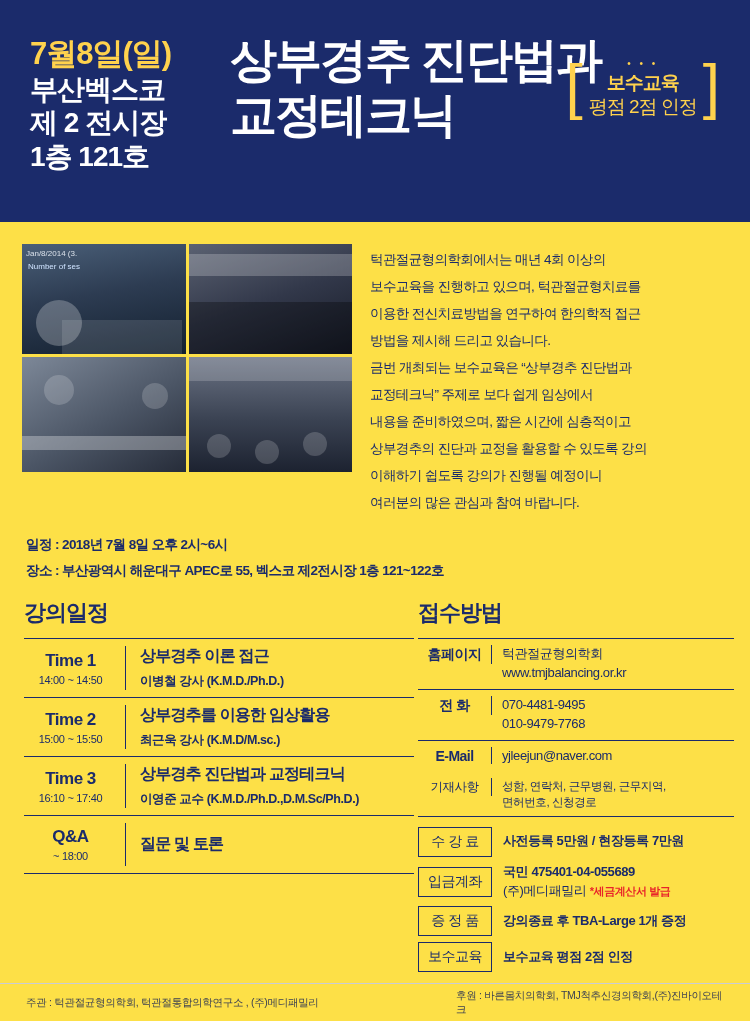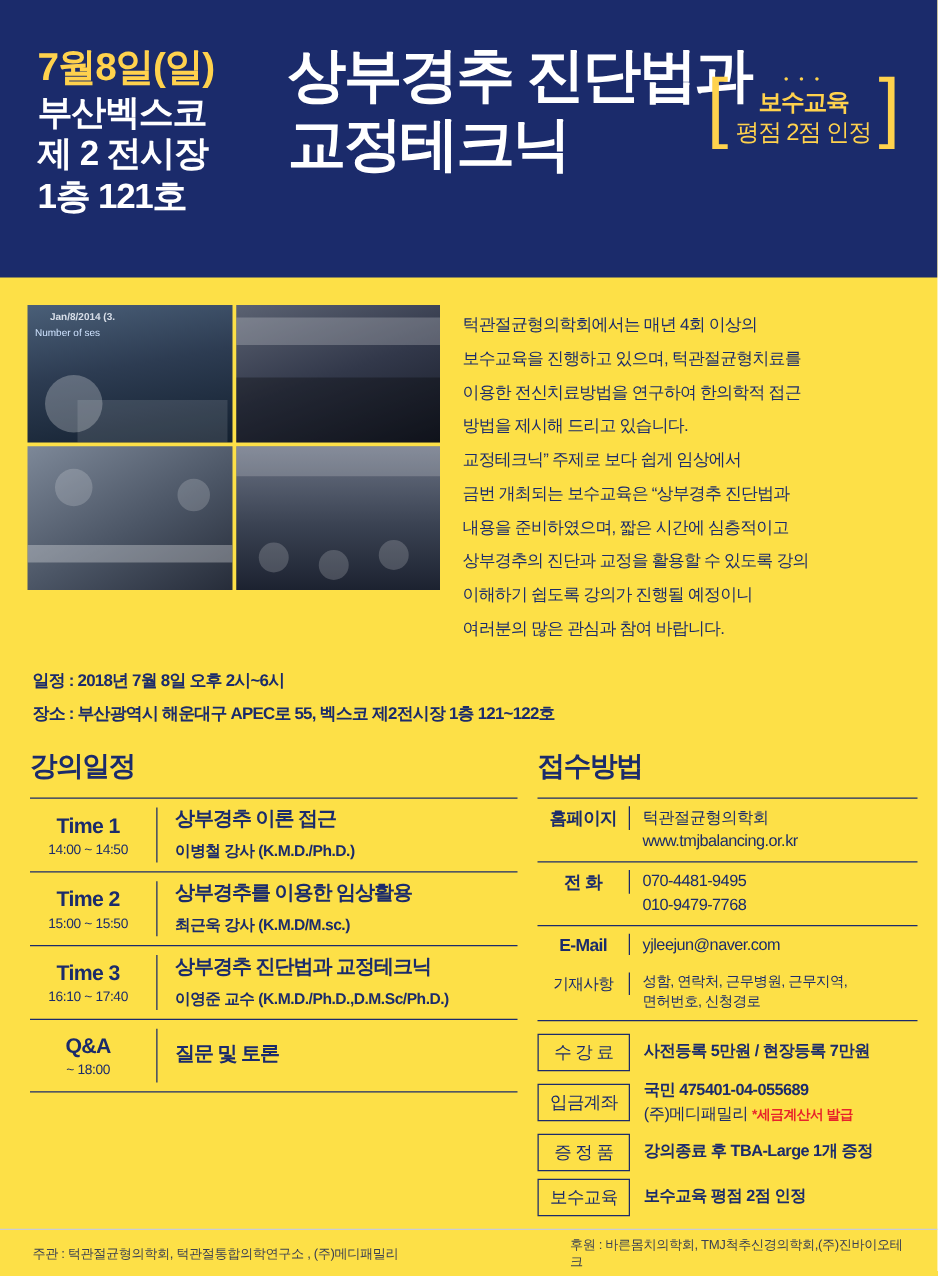--- a/index.html
+++ b/index.html
@@ -98,22 +98,22 @@
   .photo {
     position: relative;
     overflow: hidden;
     background: #2b2f3a;
   }
   .ph1 { background: linear-gradient(170deg,#4a5f78 0%, #2d3c52 45%, #13202f 100%); }
   .ph2 { background: linear-gradient(160deg,#5b6272 0%, #32384a 50%, #171b27 100%); }
   .ph3 { background: linear-gradient(150deg,#7d8898 0%, #4b5565 55%, #262c39 100%); }
   .ph4 { background: linear-gradient(180deg,#6b7384 0%, #3a4252 55%, #1c2230 100%); }
   .ph-cap {
-    position: absolute; left: 18px; top: 5px;
-    color: #e9eef6; font-size: 8px; opacity: .9; font-weight: bold;
+    position: absolute; left: 4px; top: 5px;
+    color: #e9eef6; font-size: 8px; opacity: .9;
   }
   .ph-cap2 { position: absolute; left: 6px; top: 18px; color: #cfe3ff; font-size: 8px; }
   .ph-fig {
     position: absolute;
     border-radius: 50%;
     background: rgba(255,255,255,.18);
   }
   .ph-bar {
     position: absolute;
     background: rgba(255,255,255,.10);
@@ -136,21 +136,21 @@
     font-size: 13.5px;
     font-weight: bold;
     letter-spacing: -0.6px;
     line-height: 1.95;
   }
 
   
   .cols {
     display: flex;
     padding: 14px 16px 0 24px;
-    gap: 16px;
+    gap: 4px;
   }
   .col-left { width: 390px; }
   .col-right { flex: 1; }
   .sec-title {
     color: #1b2b6b;
     font-size: 22px;
     font-weight: bold;
     letter-spacing: -1px;
     margin-bottom: 10px;
   }
@@ -338,22 +338,22 @@
         <span class="ph-fig" style="width:24px;height:24px;left:18px;bottom:14px;"></span>
         <span class="ph-fig" style="width:24px;height:24px;left:66px;bottom:8px;"></span>
         <span class="ph-fig" style="width:24px;height:24px;left:114px;bottom:16px;"></span>
       </div>
     </div>
     <div class="intro-text">
       <p>턱관절균형의학회에서는 매년 4회 이상의</p>
       <p>보수교육을 진행하고 있으며, 턱관절균형치료를</p>
       <p>이용한 전신치료방법을 연구하여 한의학적 접근</p>
       <p>방법을 제시해 드리고 있습니다.</p>
+      <p>금번 개최되는 보수교육은 “상부경추 진단법과</p>
       <p>교정테크닉” 주제로 보다 쉽게 임상에서</p>
-      <p>금번 개최되는 보수교육은 “상부경추 진단법과</p>
       <p>내용을 준비하였으며, 짧은 시간에 심층적이고</p>
       <p>상부경추의 진단과 교정을 활용할 수 있도록 강의</p>
       <p>이해하기 쉽도록 강의가 진행될 예정이니</p>
       <p>여러분의 많은 관심과 참여 바랍니다.</p>
     </div>
   </div>
 
   <div class="info-lines">
     <div>일정 : 2018년 7월 8일 오후 2시~6시</div>
     <div>장소 : 부산광역시 해운대구 APEC로 55, 벡스코 제2전시장 1층 121~122호</div>

